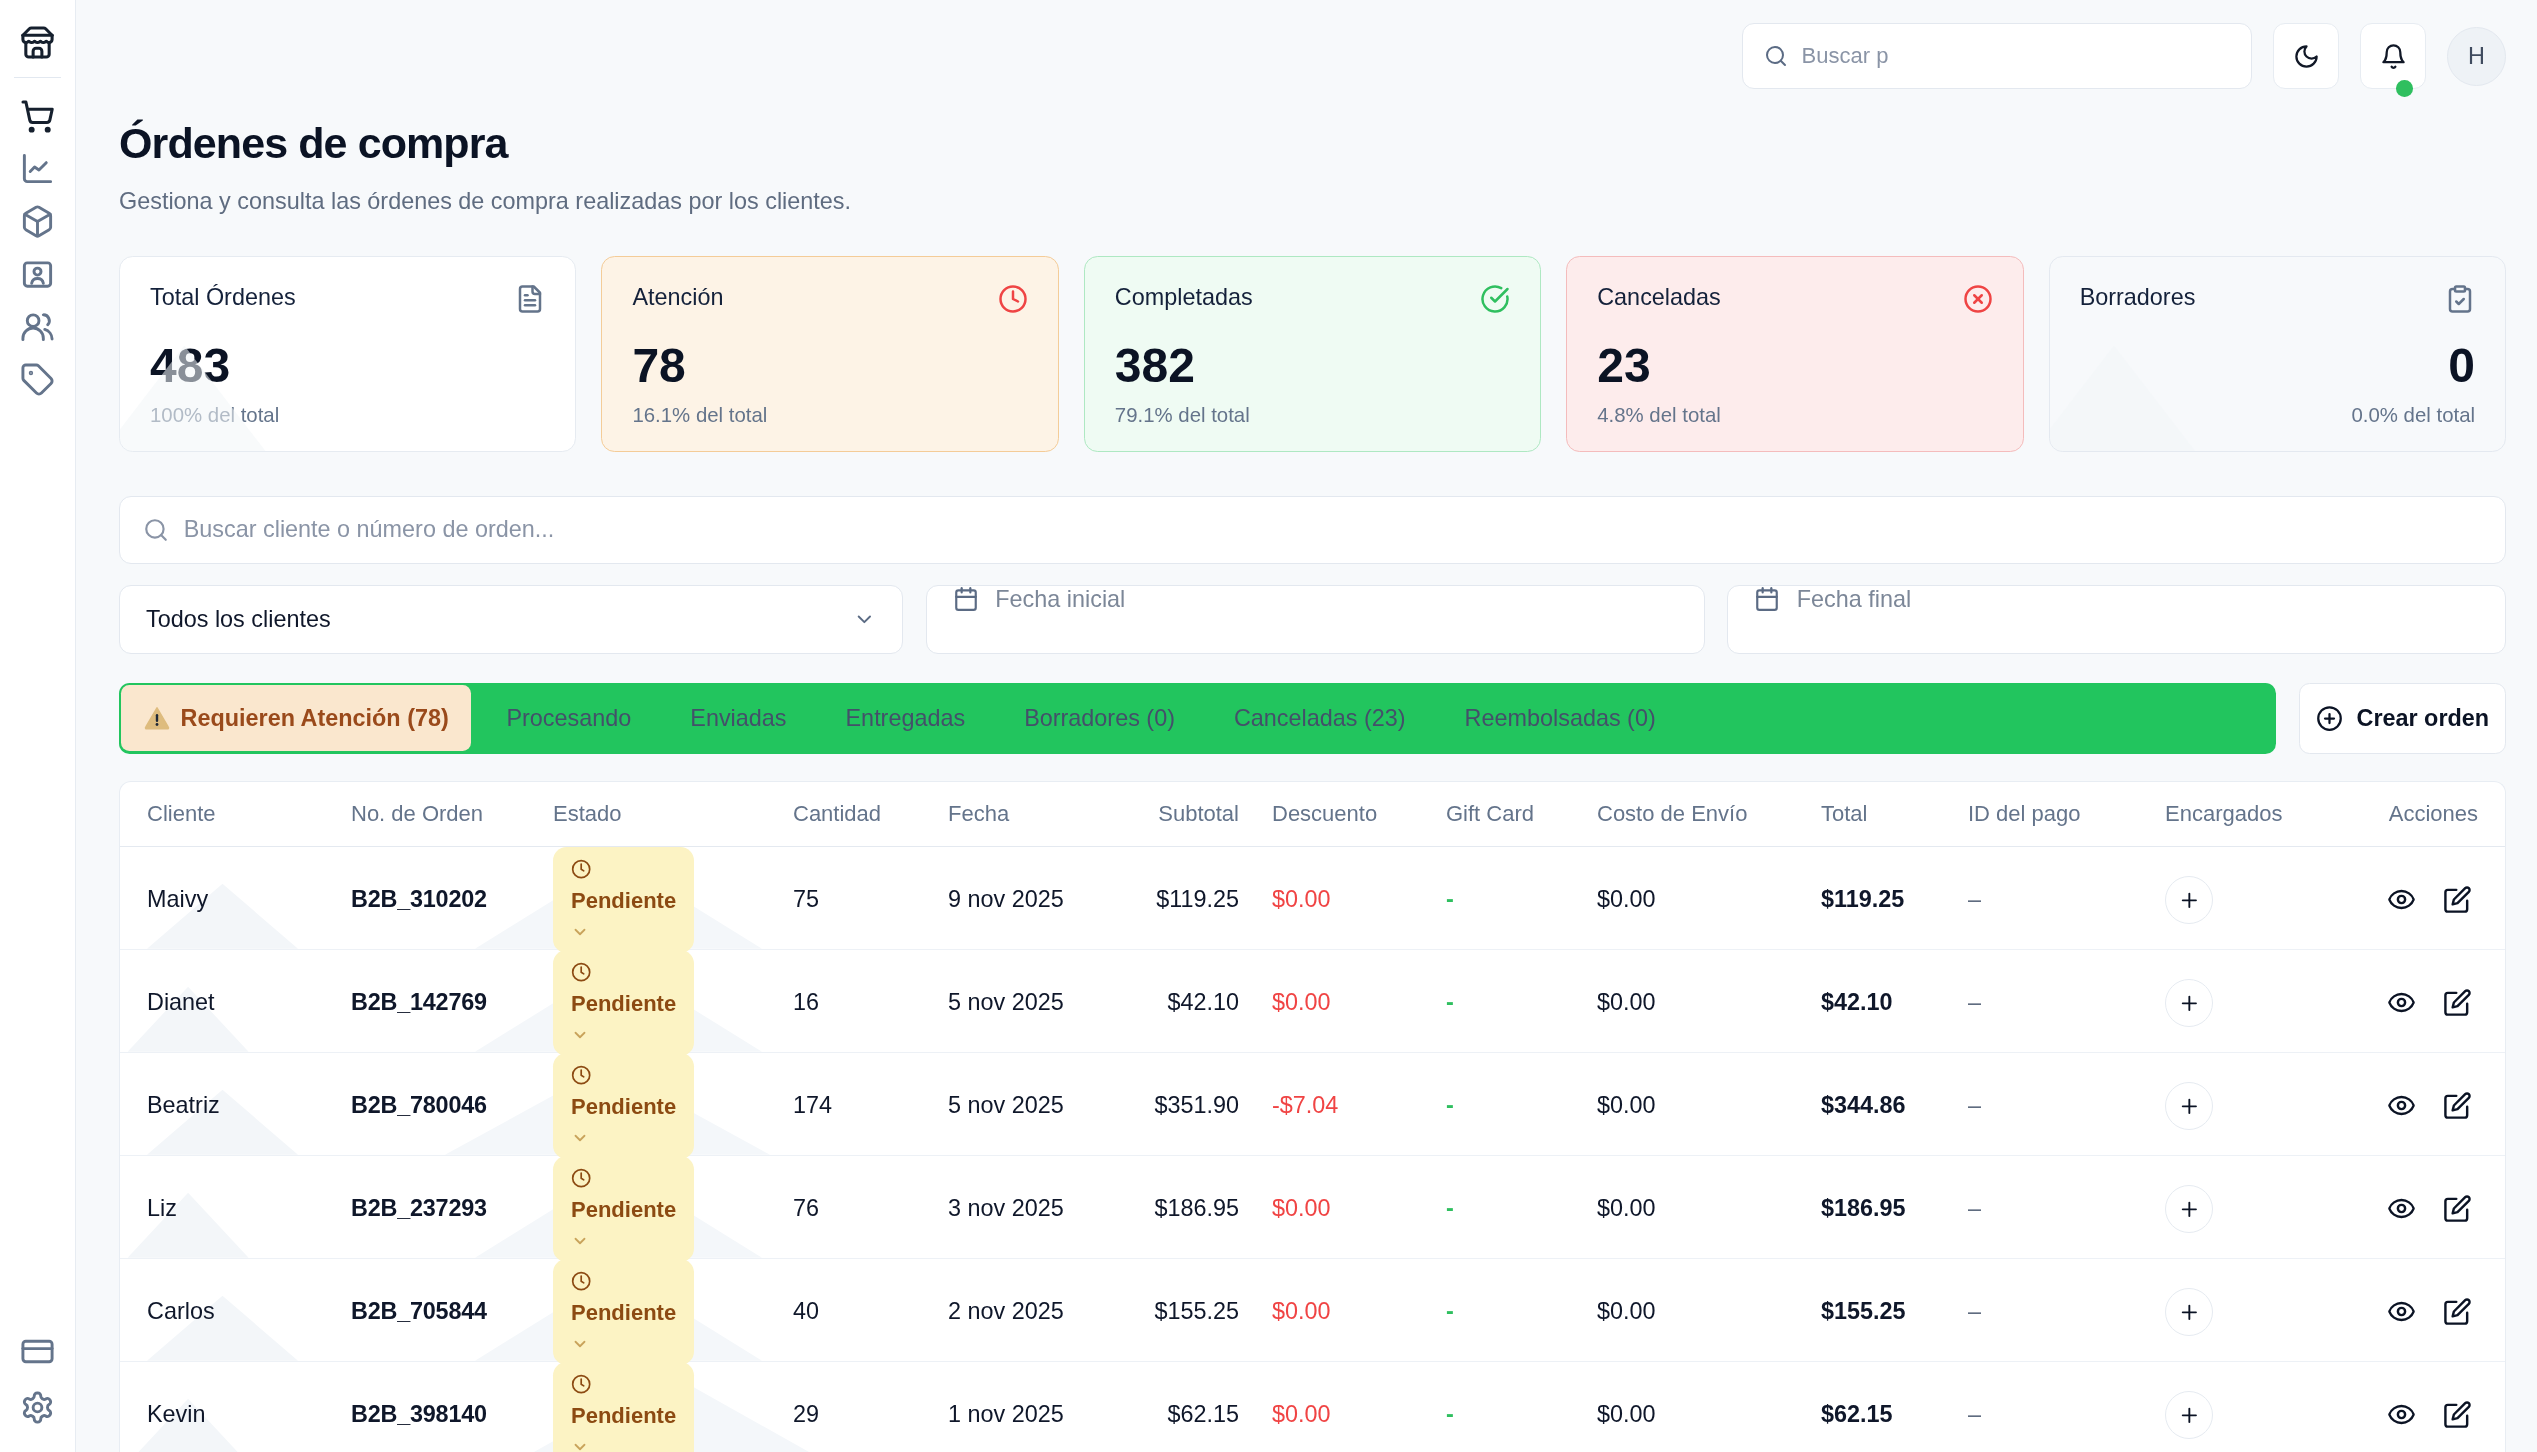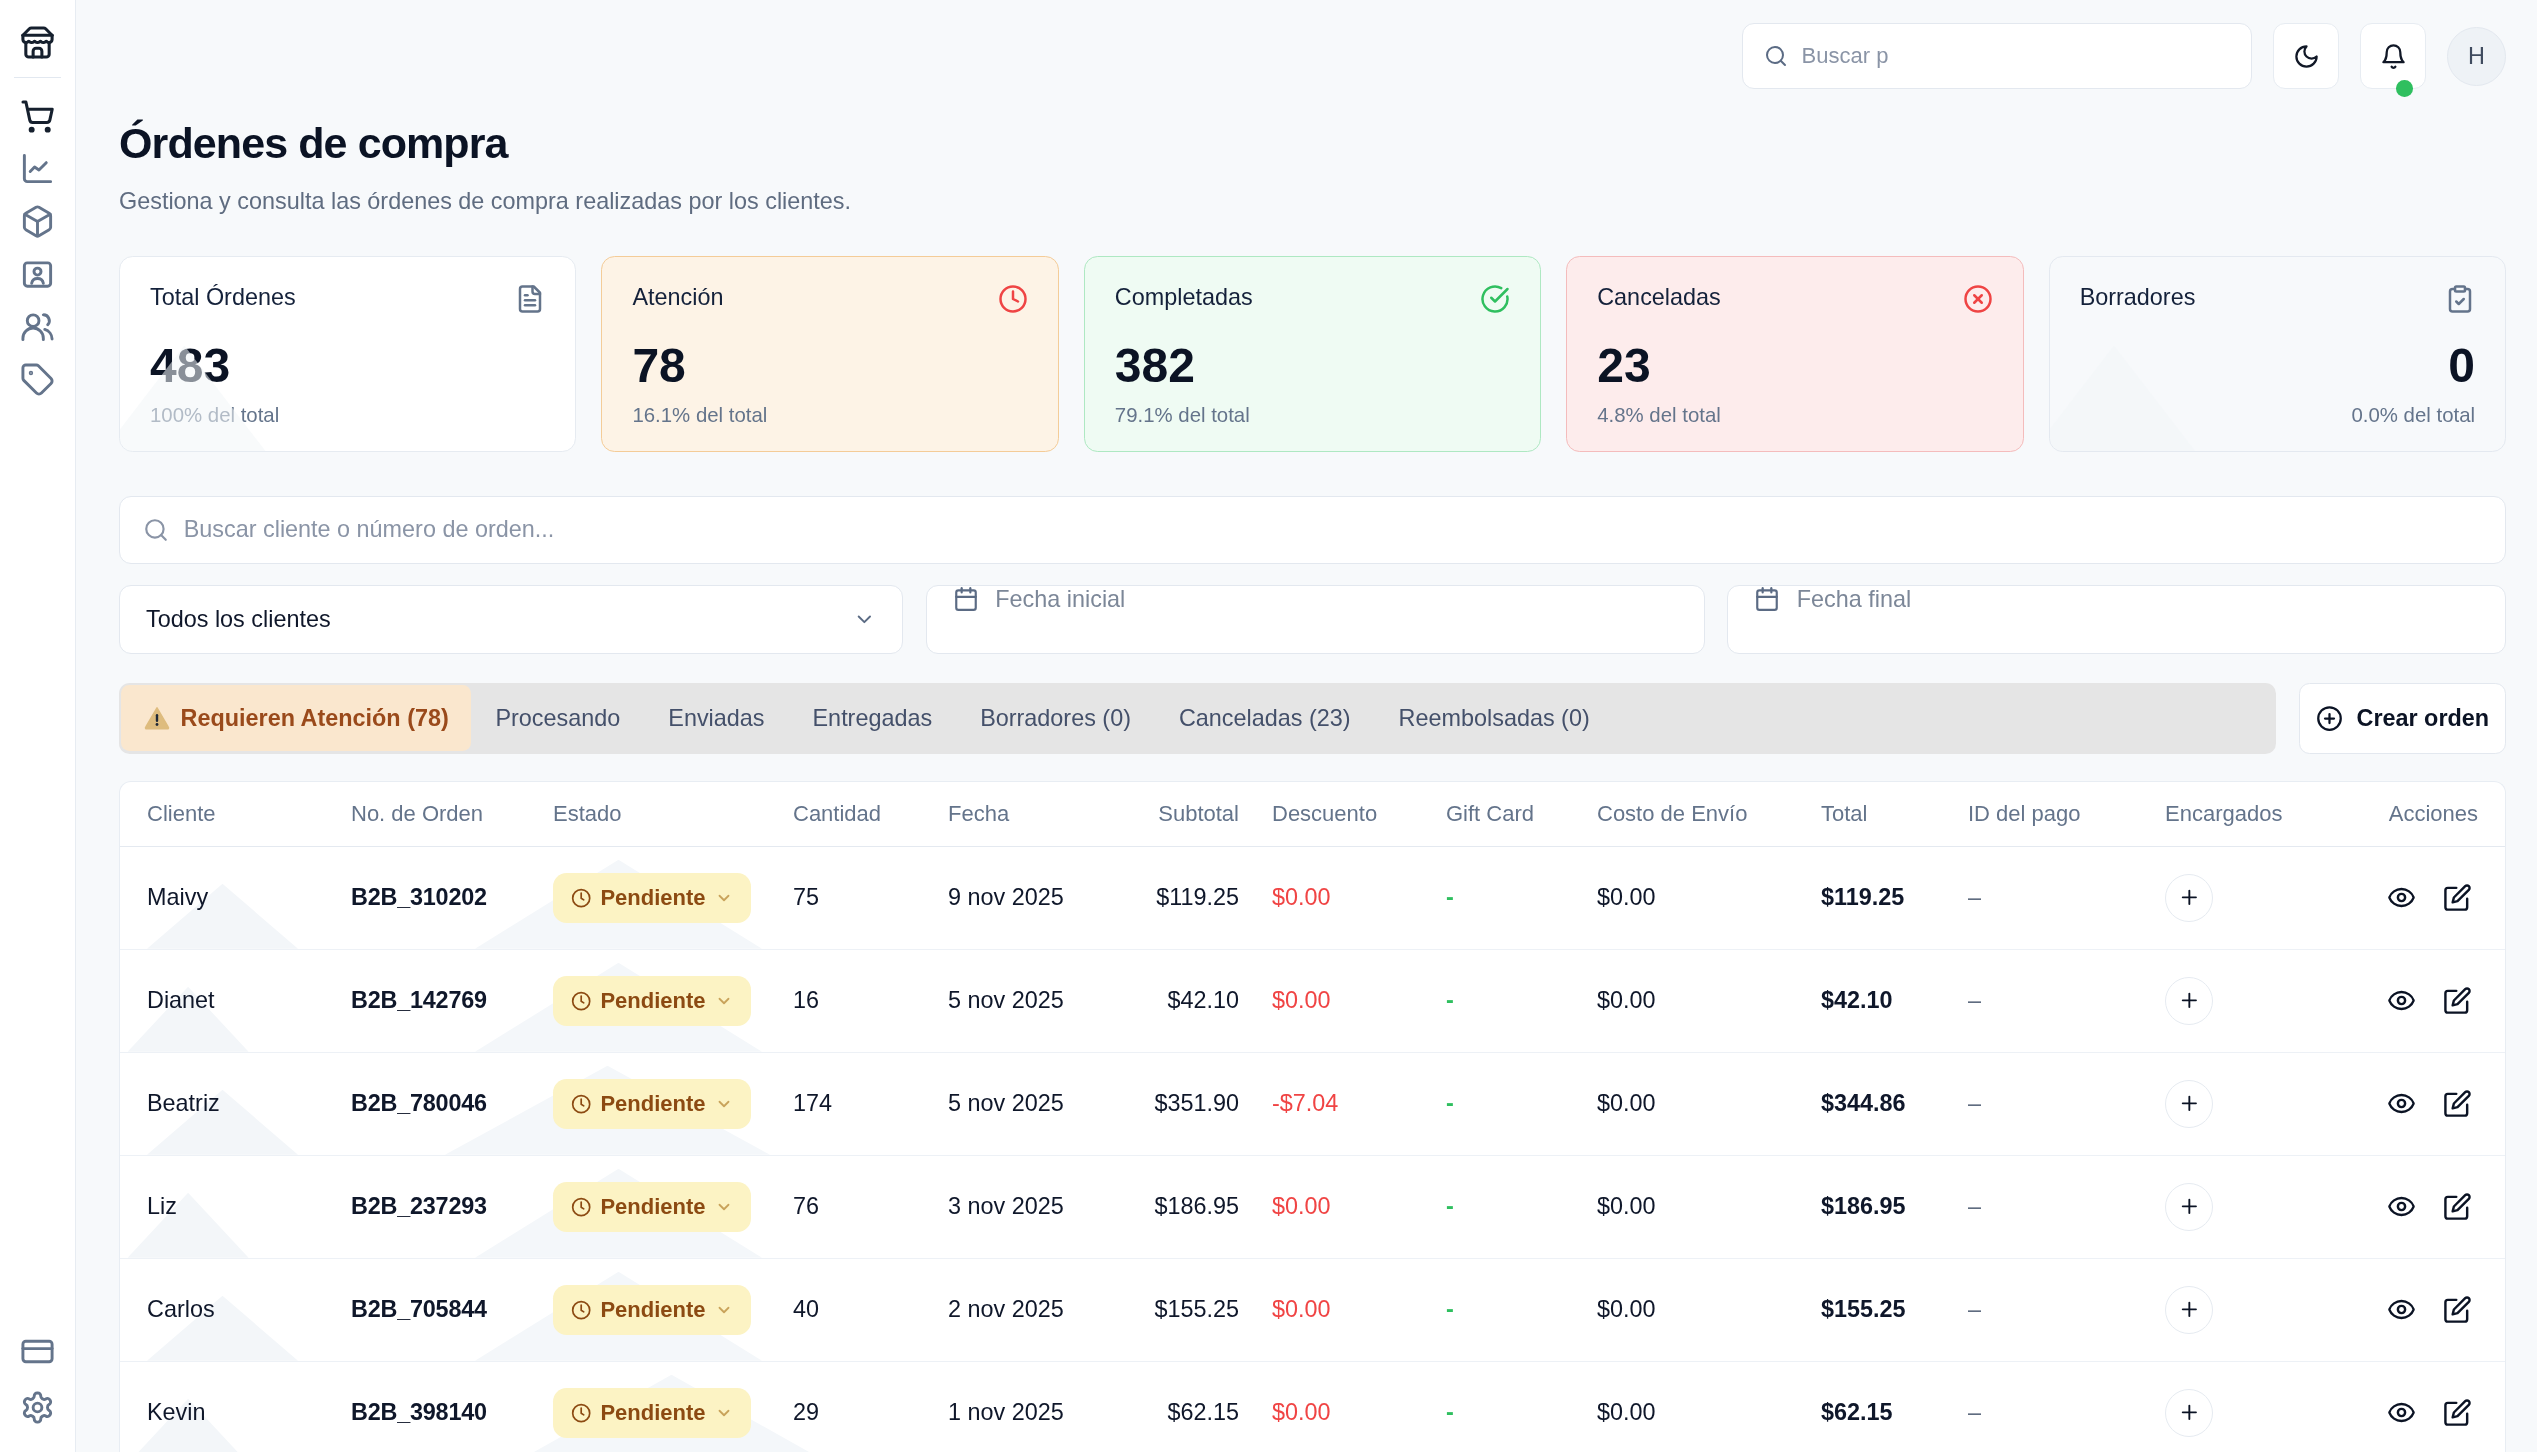--- a/index.html
+++ b/index.html
@@ -105,21 +105,21 @@
   .select-box svg { width:22.7px; height:22.7px; stroke:#5B6B84; fill:none; stroke-width:2; stroke-linecap:round; stroke-linejoin:round; }
   .date-box {
     flex:1; height:69px; background:#fff; border:1.1px solid #E3E8EF; border-radius:12px;
     display:flex; align-items:flex-start; gap:16.6px; padding:0 26px; cursor:pointer;
   }
   .date-box svg { width:26px; height:26px; stroke:#5B6B84; fill:none; stroke-width:2; stroke-linecap:round; stroke-linejoin:round; }
   .date-box .date-label { font-size:23.4px; color:#7C8798; }
 
   
   .tabs-row { margin-top: 29px; display:flex; gap:22.7px; align-items:stretch; }
-  .tabs-bar { flex:1; background:#e5e5e5; border-radius:10.6px; display:flex; align-items:flex-start; padding:2.3px; height:71px; }
+  .tabs-bar { flex:1; background:#22c55e; border-radius:10.6px; display:flex; align-items:flex-start; padding:2.3px; height:71px;gap:11px; }
   .tab { padding:0 24px; font-size:23.4px; color:#44506a; cursor:pointer; display:flex; align-items:center; gap:10.6px; height:100%; }
   .tab.active {
     background:#FAE7CE; border-radius:8.3px; color:#9A4A1B; font-weight:600; padding:0 22.7px;
   }
   .tab.active svg { width:26px; height:26px; }
   .create-btn {
     width:207px; height:71px; background:#fff; border:1.1px solid #E3E8EF; border-radius:10.6px;
     display:flex; align-items:center; justify-content:center; gap:13.6px; cursor:pointer;
     font-size:23.4px; font-weight:600; color:#0B1324; font-family:inherit;
   }
@@ -148,22 +148,22 @@
   .tr:nth-child(even)::before { left:7.6px; width:121px; }
   .tr:nth-child(3)::after { left:325px; width:325px; }
   .tr:nth-child(6)::after { left:393px; width:317px; }
   .td { font-size:23.4px; color:#0F172A; }
   .td.order { font-weight:700; letter-spacing:-0.2px; }
   .td.discount { color:#F04444; }
   .td.gift { color:#2FBF5F; font-weight:700; }
   .td.total { font-weight:700; }
   .td.payment { color:#5F6C80; }
   .badge {
-    display:inline-flex; align-items:center; gap:9px;
-    background:#FCF3C4; border-radius:13.6px; padding:12px 18px; cursor:pointer; border:none; font-family:inherit;
+    display:inline-flex; gap:9px;
+    background:#FCF3C4; border-radius:13.6px; padding:12px 18px; cursor:pointer; border:none; font-family:inherit;flex-direction:column;
   }
   .badge svg.clock { width:20.4px; height:20.4px; stroke:#8C4A12; fill:none; stroke-width:2; stroke-linecap:round; stroke-linejoin:round; }
   .badge .badge-label { font-size:22px; font-weight:600; color:#8C4A12; }
   .badge svg.chev { width:18px; height:18px; stroke:#C9A35B; fill:none; stroke-width:2.4; stroke-linecap:round; stroke-linejoin:round; }
   .add-manager {
     width:48px; height:48px; border-radius:50%; background:#fff; border:1.1px solid #E6EBF1;
     display:flex; align-items:center; justify-content:center; cursor:pointer;
   }
   .add-manager svg { width:22.7px; height:22.7px; stroke:#0B1324; fill:none; stroke-width:2; stroke-linecap:round; }
   .td.actions { display:flex; justify-content:flex-end; gap:27px; padding-right:6px; }

